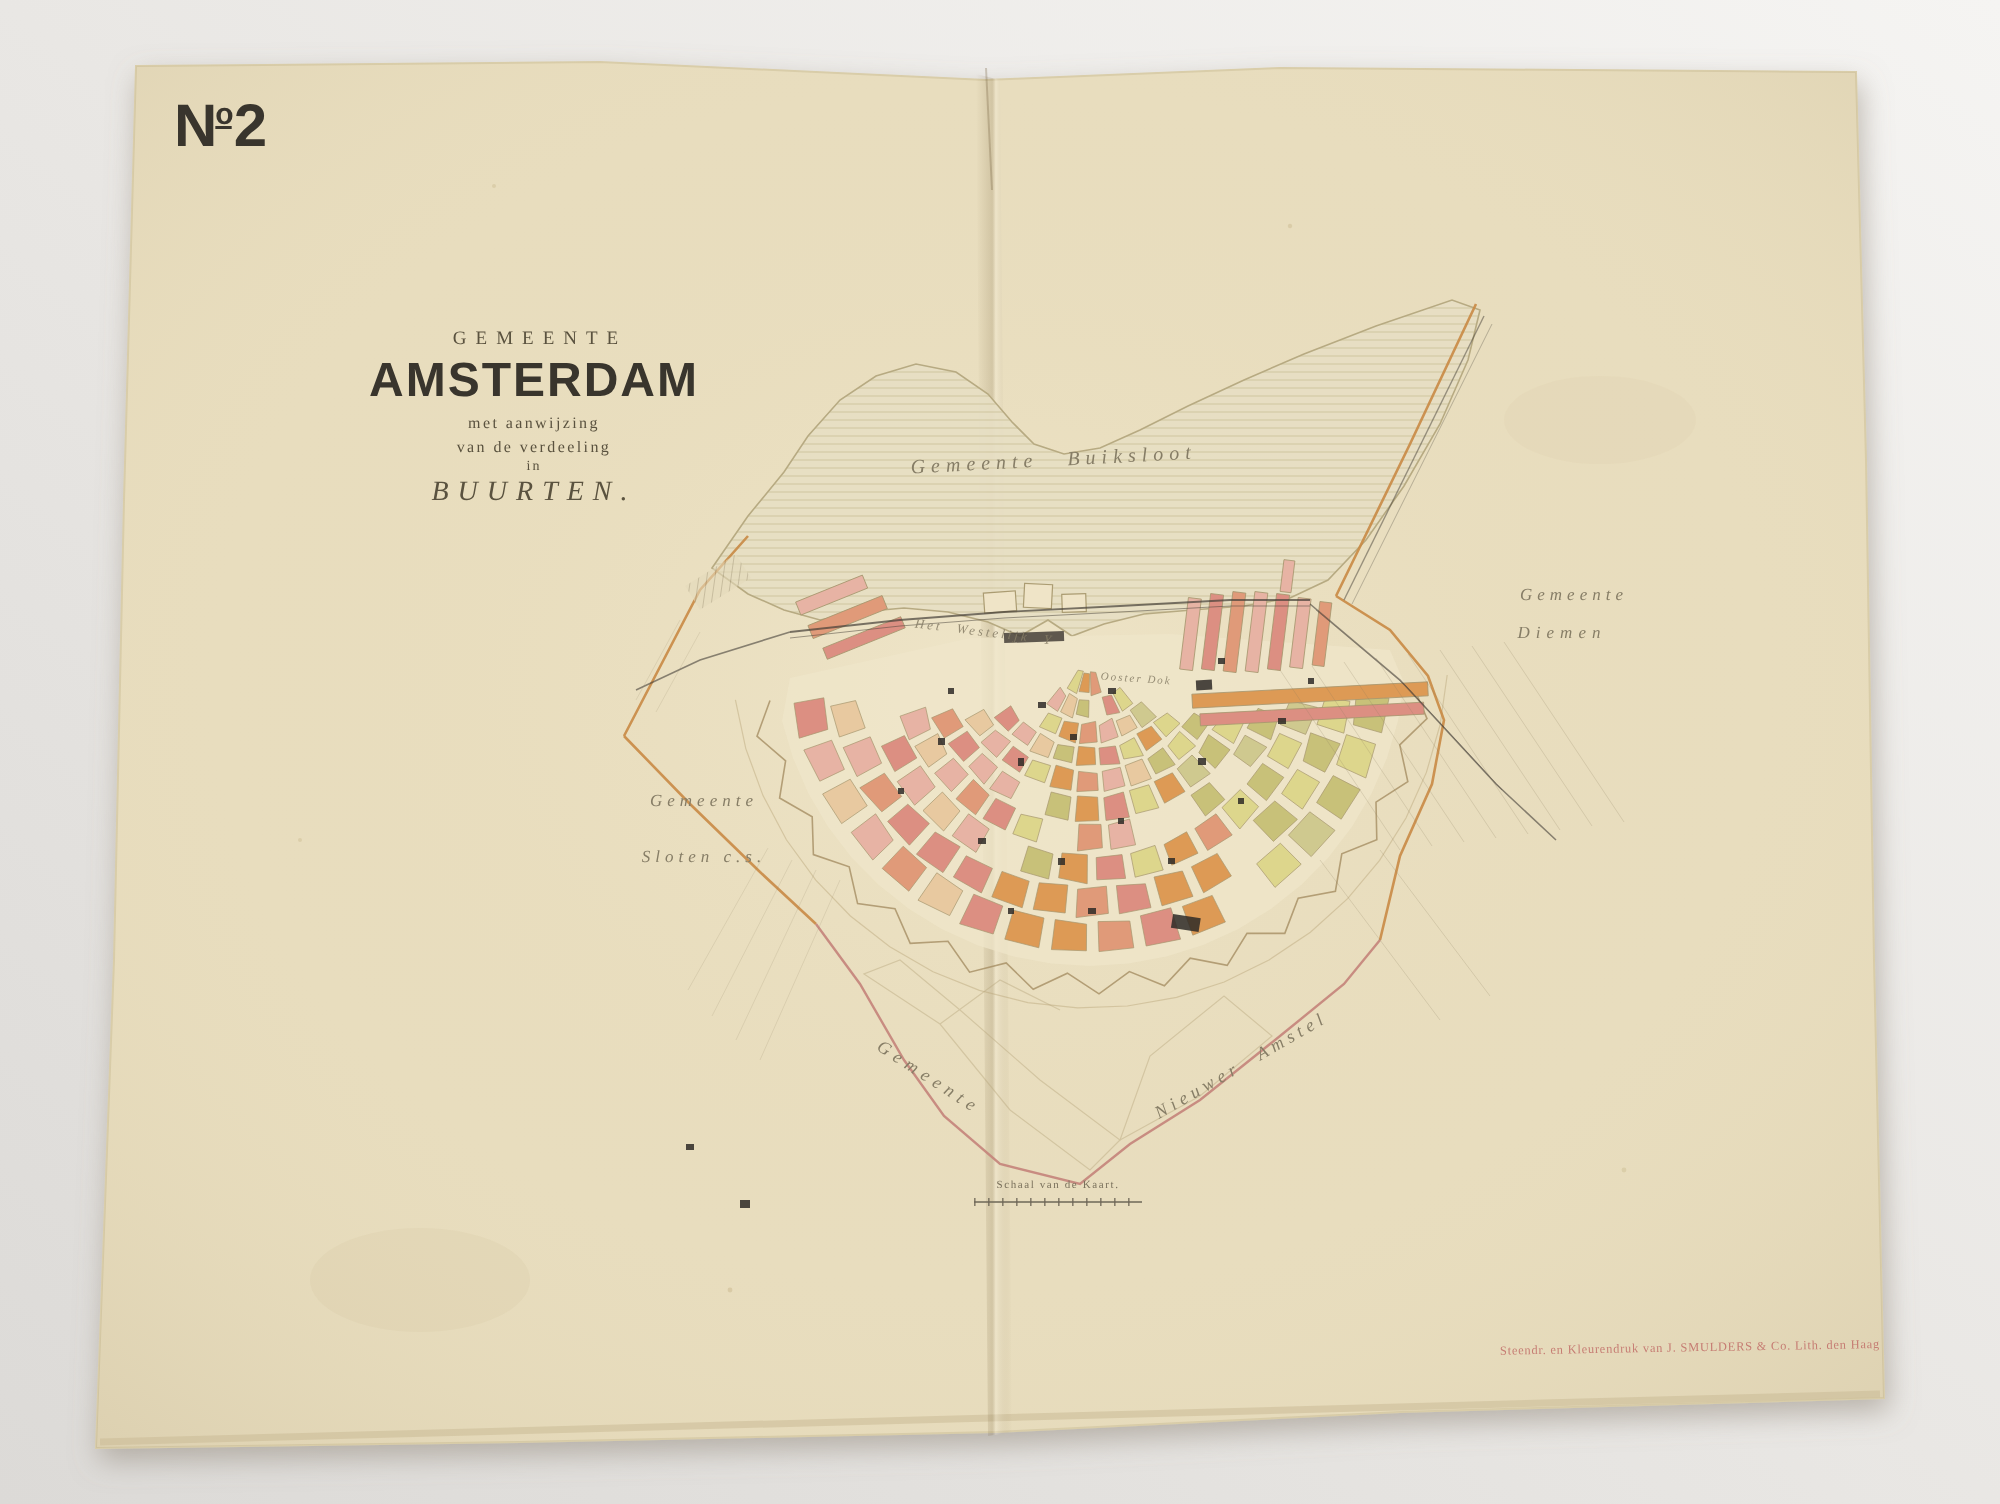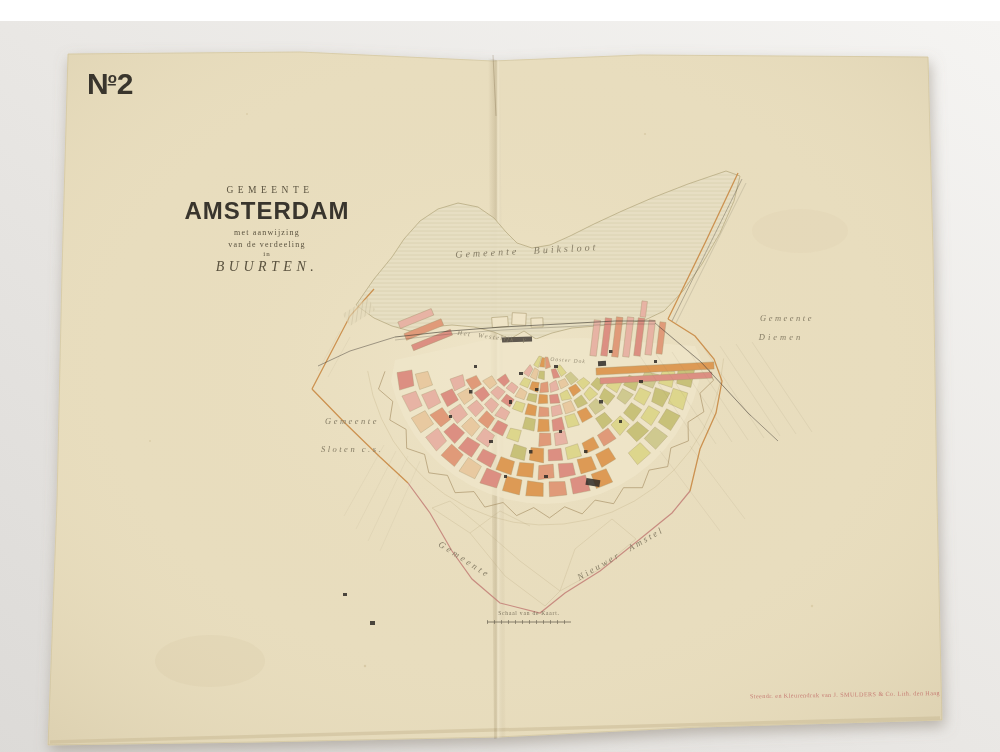--- a/index.html
+++ b/index.html
@@ -1,17 +1,17 @@
 <!DOCTYPE html>
 <html style="--paper: #e8ddbe; --paper-edge: #d6c8a5; --water-fill: #e7dfc4; --hatch: #d2c7a2; --ink-dark: #39352d; --ink-mid: #5a523f; --ink-label: #867d66; --boundary-orange: #c98a45; --boundary-pink: #c4837a; --rail-dark: #453f38; --imprint-red: #c3736c; --b0: #e7b3a4; --b1: #e09a79; --b2: #dd9a55; --b3: #ddd68c; --b4: #c8c179; --b5: #dc8f82; --b6: #e8c9a0; --b7: #cfc98f;"><head>
 <meta charset="utf-8">
 <style>
   html,body{margin:0;padding:0;width:1000px;height:752px;overflow:hidden;
     font-family:"Liberation Serif", "DejaVu Serif", serif;}
-  .scene{position:absolute;inset:0;width:1000px;height:564px;margin-top:21px;}
+  .scene{position:absolute;inset:0;width:1000px;height:564px;}
   svg{display:block}
   .t-serif{font-family:"Liberation Serif","DejaVu Serif",serif;}
   .t-sans{font-family:"Liberation Sans","DejaVu Sans",sans-serif;}
 </style>
 </head>
 <body>
 
 <div class="scene">
 <svg viewBox="0 0 1000 752" width="1000" height="752" xmlns="http://www.w3.org/2000/svg">
   <defs>

